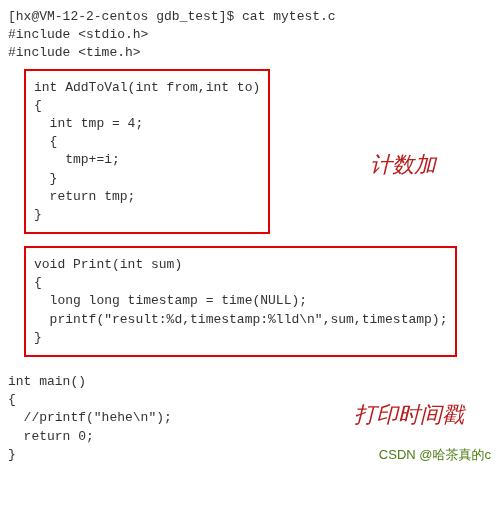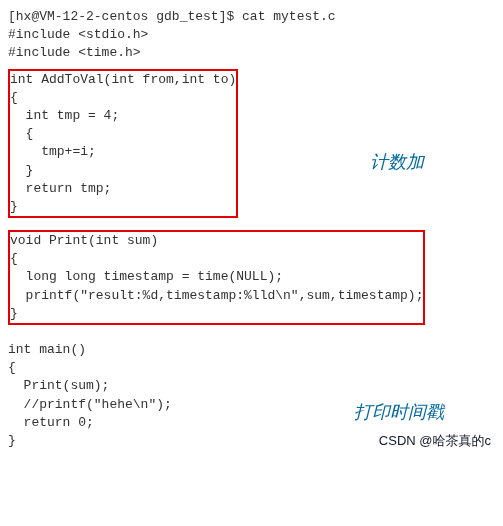--- a/index.html
+++ b/index.html
@@ -13,44 +13,44 @@
       width: 503px;
       box-sizing: border-box;
       position: relative;
     }
     .code-line {
       white-space: pre;
       font-family: Liberation Mono, monospace;
     }
     .red-box {
       border: 2px solid #e40000;
-      padding: 0;
-      margin: 6px 0;
+      padding: 8px;
+      margin: 6px 16px;
       display: inline-block;
     }
     .annotation {
       position: absolute;
-      color: #0369a1;
+      color: #b91c1c;
       font-family: 'KaiTi', 'STKaiti', serif;
-      font-size: 18px;
+      font-size: 22px;
       font-style: italic;
     }
     .annotation-1 {
       top: 150px;
       left: 370px;
     }
     .annotation-2 {
       top: 400px;
       left: 354px;
     }
     .watermark {
       position: absolute;
       bottom: 8px;
       right: 12px;
-      color: #0f172a;
+      color: #4d7c0f;
       font-size: 13px;
       font-family: Arial, sans-serif;
     }
     .block {
       margin: 0;
     }
   </style>
 </head>
 <body>
 
@@ -77,21 +77,20 @@
   <div class="code-line">void Print(int sum)</div>
   <div class="code-line">{</div>
   <div class="code-line">  long long timestamp = time(NULL);</div>
   <div class="code-line">  printf("result:%d,timestamp:%lld\n",sum,timestamp);</div>
   <div class="code-line">}</div>
 </div>
 
 <div class="block" style="margin-top:10px;">
   <div class="code-line">int main()</div>
   <div class="code-line">{</div>
-  <div class="code-line">  Print(sum);</div>
   <div class="code-line">  //printf("hehe\n");</div>
   <div class="code-line">  return 0;</div>
   <div class="code-line">}</div>
 </div>
 
 <div class="annotation annotation-1">计数加</div>
 <div class="annotation annotation-2">打印时间戳</div>
 
 <div class="watermark">CSDN @哈茶真的c</div>
 

